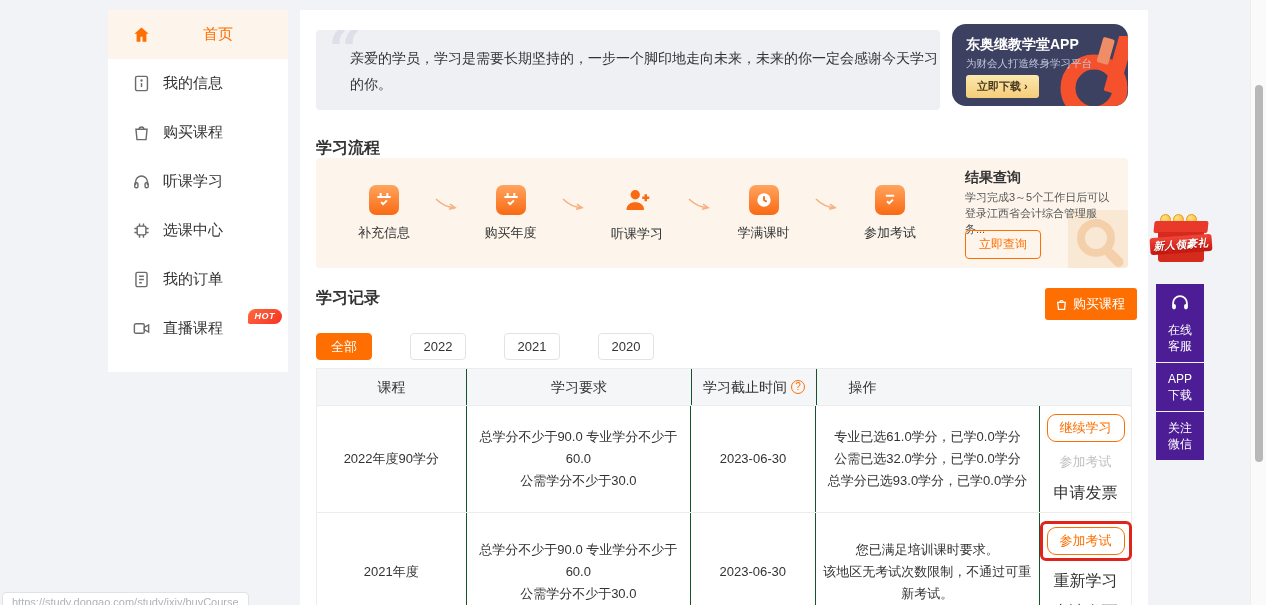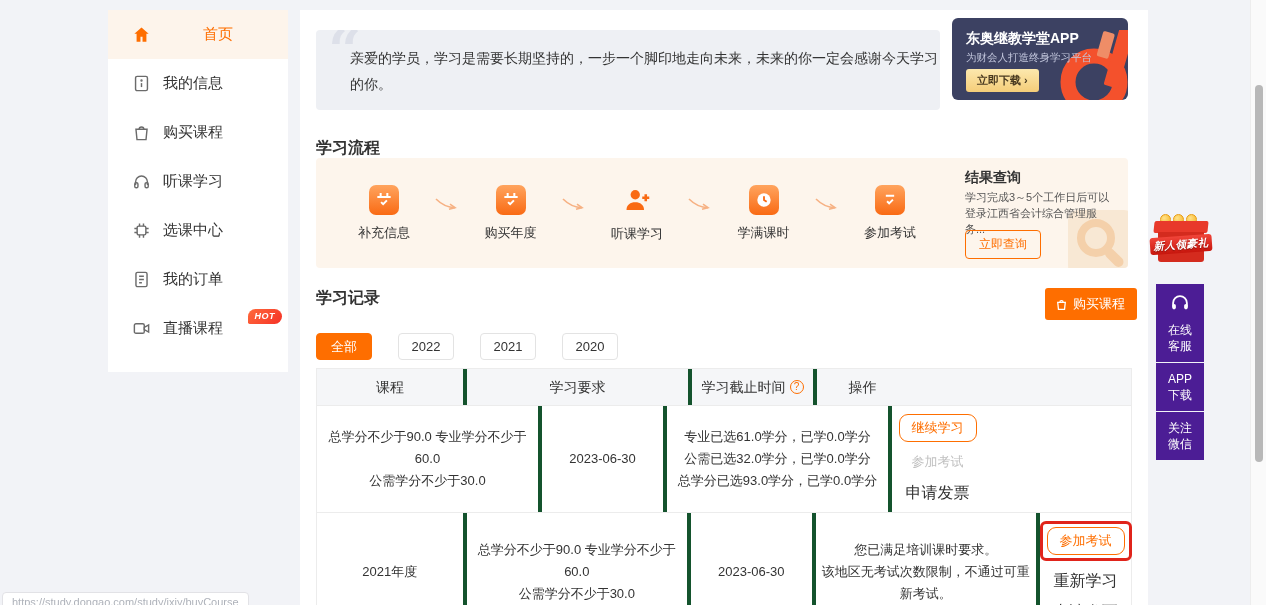--- a/index.html
+++ b/index.html
@@ -18,21 +18,21 @@
   
   .main { position:absolute; left:300px; top:10px; width:848px; height:600px; background:#fff; }
 
   
   .banner { position:absolute; left:16px; top:20px; width:624px; height:80px; background:#eef0f4; border-radius:4px; overflow:hidden; }
   .banner .qmark { position:absolute; left:12px; top:-8px; font-size:58px; font-weight:bold; color:#dde0e9; font-family:"DejaVu Serif",serif; line-height:1; }
   .banner .qtext { position:absolute; left:34px; top:15px; width:592px; font-size:14px; line-height:26px; color:#333; }
   .banner .wm { position:absolute; right:140px; bottom:-6px; font-size:32px; font-weight:bold; color:#e7e9f0; letter-spacing:2px; }
 
   
-  .appcard { position:absolute; left:652px; top:8px; width:176px; height:82px; background:#3c4162; border-radius:6px; overflow:hidden; color:#fff; }
+  .appcard { position:absolute; left:652px; top:14px; width:176px; height:82px; background:#3c4162; border-radius:14px; overflow:hidden; color:#fff; }
   .appcard .t { position:absolute; left:14px; top:12px; font-size:14px; font-weight:bold; }
   .appcard .s { position:absolute; left:14px; top:33px; font-size:10.5px; color:#c3c7dd; }
   .appcard .dl { position:absolute; left:14px; top:51px; background:linear-gradient(180deg,#fce8ae,#f5cd79); color:#4a3a20; font-size:11px; font-weight:bold; border:none; border-radius:3px; padding:4px 11px; cursor:pointer; }
   .appcard .logo { position:absolute; right:-14px; bottom:-22px; }
 
   
   .sec-title { position:absolute; font-size:16px; font-weight:bold; color:#333; }
   .process-box { position:absolute; left:16px; top:148px; width:658px; height:110px; background:#fdf5ec; border-radius:4px; display:flex; align-items:center; justify-content:space-between; padding:0 58px 0 42px; }
   .p-step { display:flex; flex-direction:column; align-items:center; }
   .p-step .tile { width:30px; height:30px; border-radius:7px; background:linear-gradient(180deg,#ffa45e,#f96a13); display:flex; align-items:center; justify-content:center; }
@@ -43,30 +43,30 @@
   
   .result-card { position:absolute; left:652px; top:148px; width:176px; height:110px; background:#fdf5ec; border-radius:4px; overflow:hidden; }
   .result-card .rt { position:absolute; left:13px; top:11px; font-size:14px; font-weight:bold; color:#333; }
   .result-card .rd { position:absolute; left:13px; top:31px; width:152px; font-size:11px; line-height:16px; color:#555; }
   .result-card .rb { position:absolute; left:13px; top:72px; background:transparent; border:1px solid #fe6e00; color:#fe6e00; font-size:12px; border-radius:4px; padding:5px 13px; cursor:pointer; }
   .result-card .wm-mag { position:absolute; right:-12px; bottom:-14px; opacity:.9; }
 
   
   .buy-btn { position:absolute; left:745px; top:278px; background:#fe6e00; color:#fff; border:none; border-radius:3px; font-size:13px; padding:7px 12px 7px 10px; cursor:pointer; display:flex; align-items:center; gap:5px; }
   .buy-btn svg { width:13px; height:13px; }
-  .tabs { position:absolute; left:16px; top:323px; display:flex; gap:26px; }
+  .tabs { position:absolute; left:16px; top:323px; display:flex; gap:38px; }
   .tab { min-width:56px; height:27px; display:flex; align-items:center; justify-content:center; background:#fff; border:1px solid #e3e3e3; border-radius:4px; font-size:13px; color:#333; cursor:pointer; padding:0 12px; }
   .tab.active { background:#fe6e00; border-color:#fe6e00; color:#fff; }
 
   
   .tbl { position:absolute; left:16px; top:358px; width:816px; border:1px solid #ececec; }
   .t-head { display:flex; background:#f5f6f8; height:36px; }
   .t-head .t-cell { font-size:14px; color:#333; }
   .t-row { display:flex; border-top:1px solid #ececec; }
-  .t-cell { display:flex; flex-direction:column; align-items:center; justify-content:center; text-align:center; border-right:4px solid #14532d; font-size:13px; line-height:22px; padding:8px 6px; }
+  .t-cell { display:flex; flex-direction:column; align-items:center; justify-content:center; text-align:center; border-right:1px solid #14532d; font-size:13px; line-height:22px; padding:8px 6px; }
   .t-cell:last-child { border-right:none; }
   .c0{width:150px;} .c1{width:225px;} .c2{width:125px;} .c3{width:225px;} .c4{width:91px;}
   .help-ico { display:inline-flex; width:14px; height:14px; border:1px solid #fe6e00; border-radius:50%; color:#fe6e00; font-size:10px; align-items:center; justify-content:center; margin-left:4px; }
   .act-btn { background:#fff; border:1px solid #fe6e00; color:#fe6e00; border-radius:9px; font-size:13px; padding:4px 12px; cursor:pointer; white-space:nowrap; }
   .act-link { font-size:16px; color:#333; cursor:pointer; white-space:nowrap; }
   .act-dis { font-size:13px; color:#c0c0c0; white-space:nowrap; }
   .act-stack { display:flex; flex-direction:column; align-items:center; gap:9px; }
   .red-box { border:3px solid #e0241b; border-radius:6px; padding:3px 4px; }
 
   
@@ -285,20 +285,21 @@
         <div class="t-cell c2" style="flex-direction: row;">
           <span>学习截止时间</span>
           <span class="help-ico">?</span>
         </div>
         <div class="t-cell c4" style="flex-direction: row;">
           <span>操作</span>
         </div>
       </div>
     <div id="table-body">
         <div class="t-row">
+          <div class="t-cell c0" style="min-height: 102px;">2022年度90学分</div>
           <div class="t-cell c1">
             <div style="max-width: 210px;">总学分不少于90.0 专业学分不少于60.0</div>
             <div style="max-width: 210px;">公需学分不少于30.0</div>
           </div>
           <div class="t-cell c2">2023-06-30</div>
           <div class="t-cell c3">
             <div style="max-width: 212px;">专业已选61.0学分，已学0.0学分</div>
             <div style="max-width: 212px;">公需已选32.0学分，已学0.0学分</div>
             <div style="max-width: 212px;">总学分已选93.0学分，已学0.0学分</div>
           </div>

